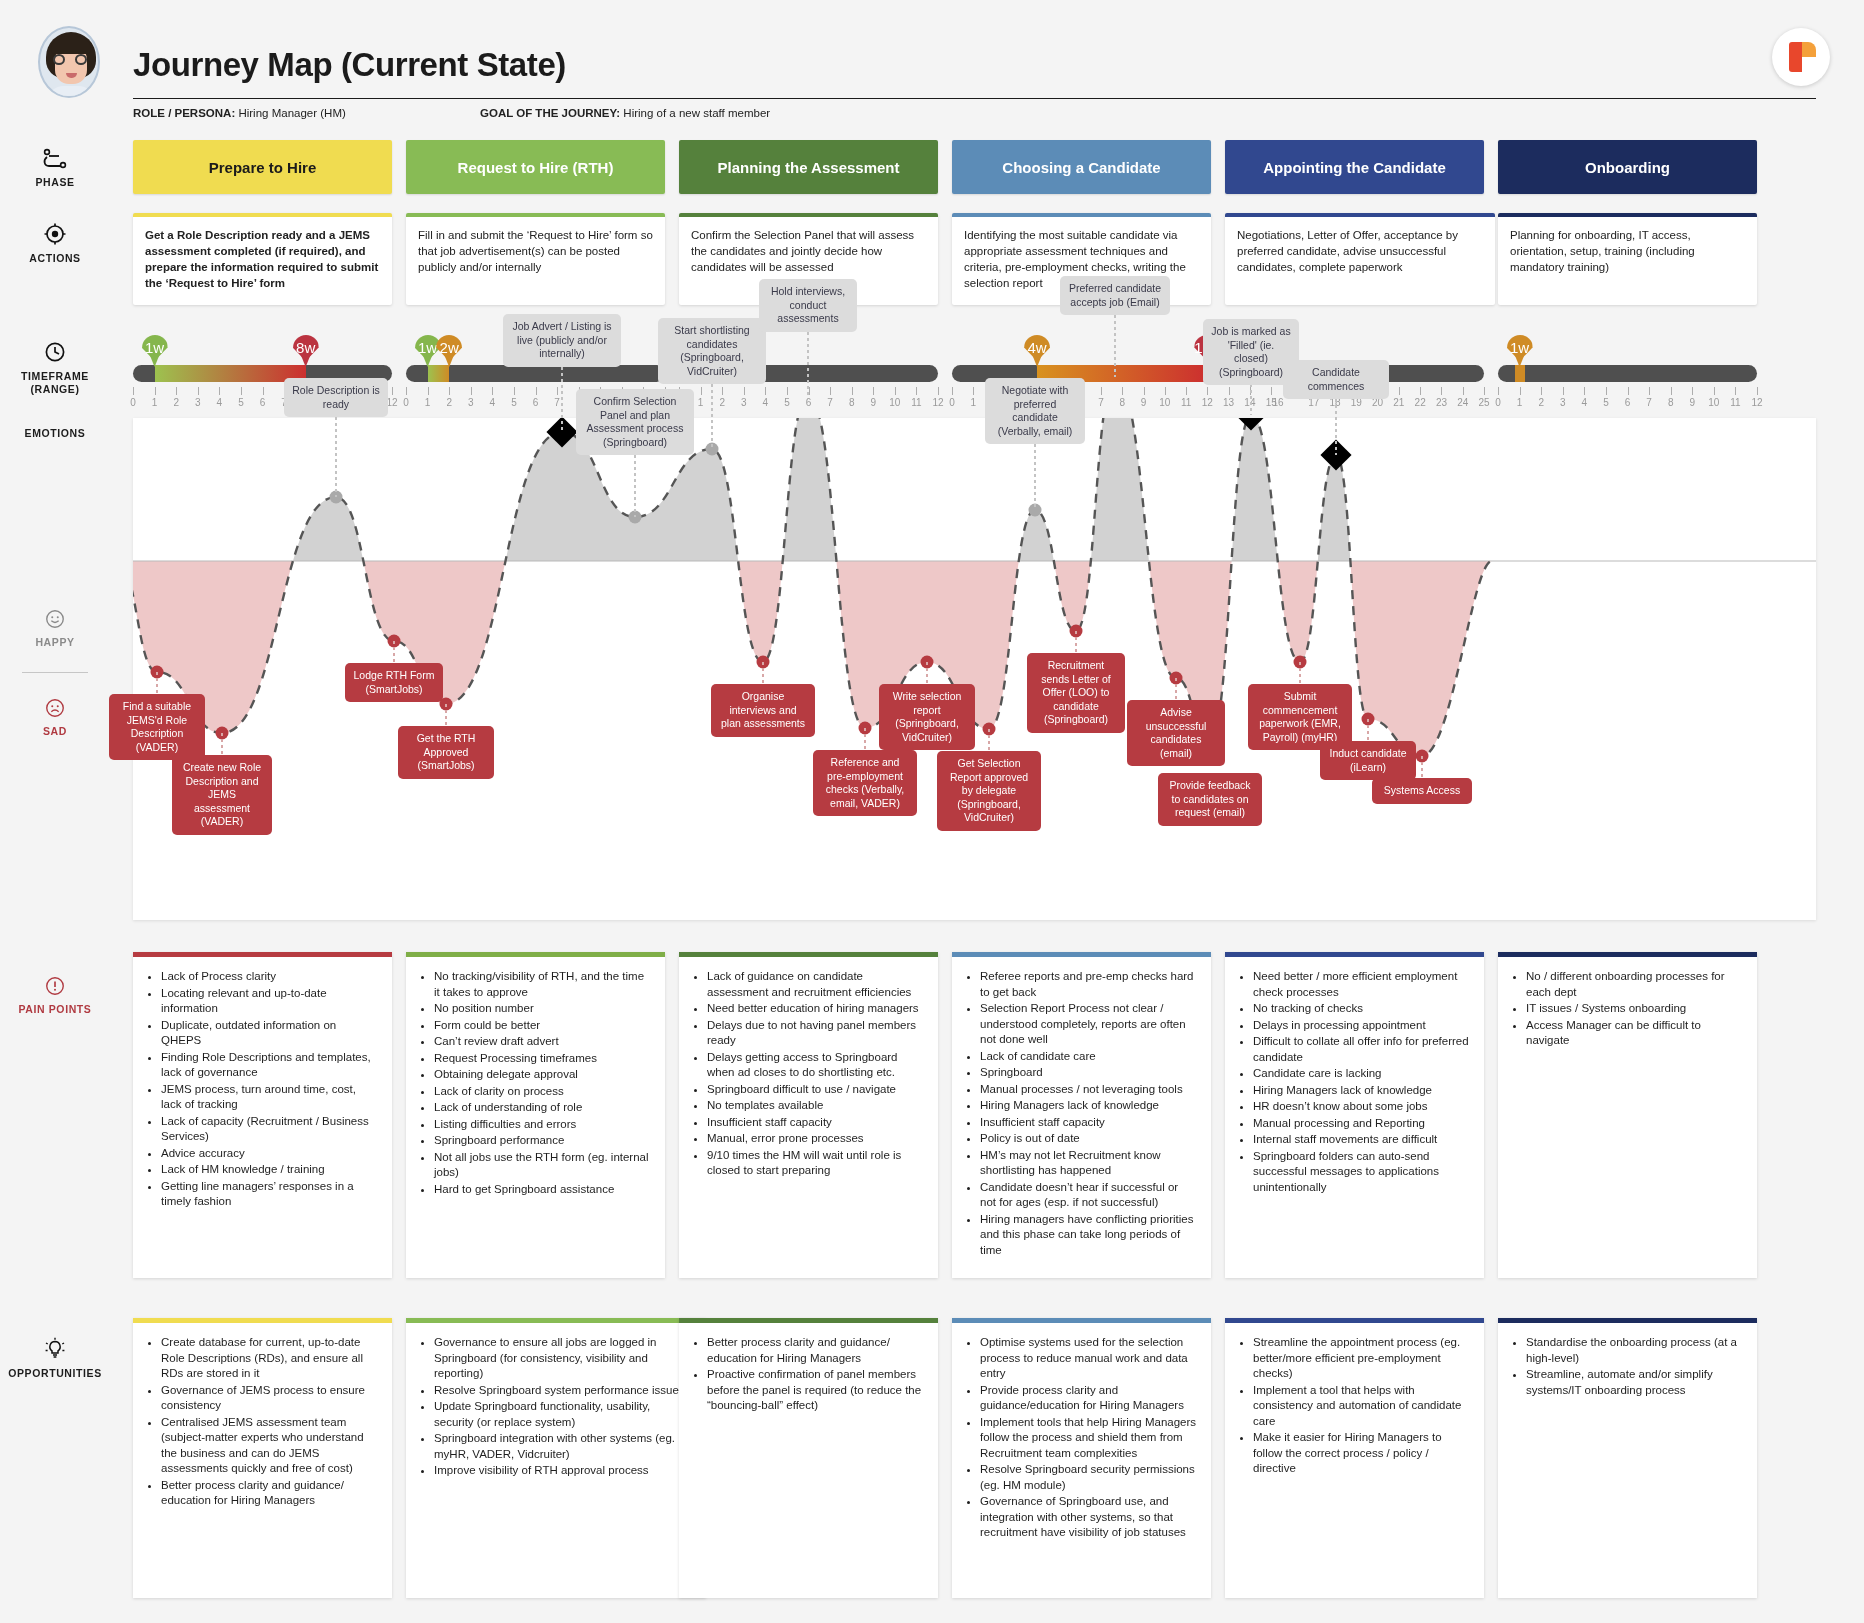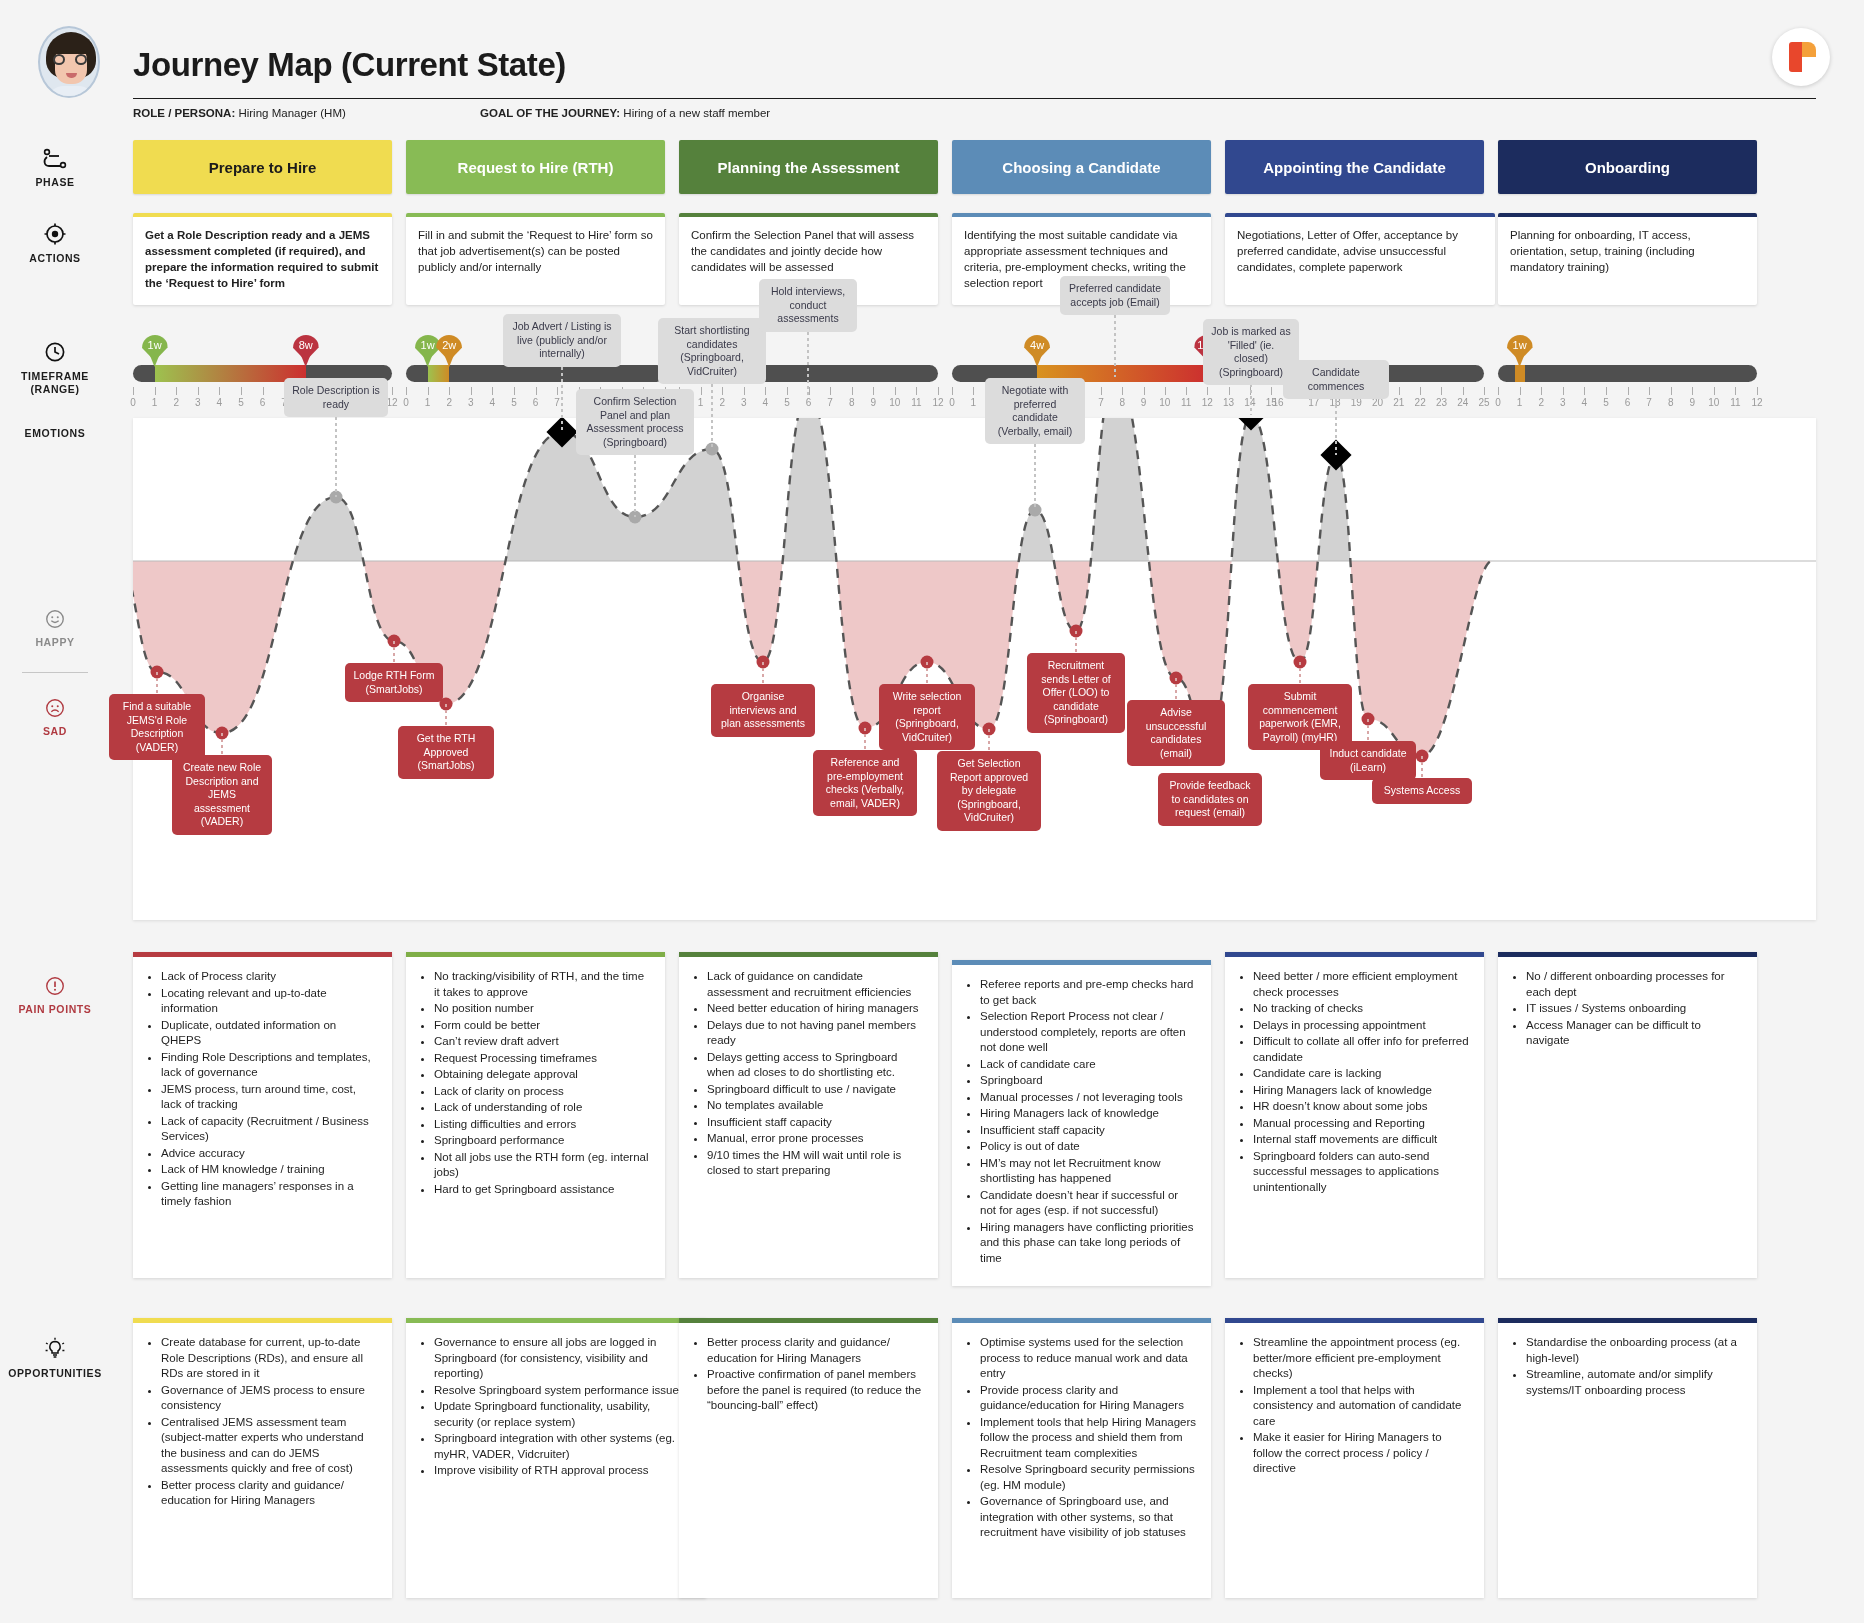--- a/index.html
+++ b/index.html
@@ -123,21 +123,21 @@
     position: absolute; left: 0; top: 0; width: 26px; height: 26px;
     border-radius: 50% 50% 50% 50%;
     clip-path: polygon(50% 100%, 100% 48%, 100% 0, 0 0, 0 48%);
     border-radius: 13px 13px 13px 13px;
   }
   .pin .pin-tip {
     position: absolute; left: 7px; top: 17px; width: 12px; height: 15px;
   }
   .pin .pin-txt {
     position: absolute; left: 0; top: 4px; width: 26px;
-    text-align: center; font-size: 11px; color: #fff; font-weight: normal;
+    text-align: center; font-size: 15px; color: #fff; font-weight: normal;
   }
 
   
   .emo-panel {
     position: absolute; left: 133px; top: 418px;
     width: 1683px; height: 502px;
     background: #ffffff;
     box-shadow: 0 1px 3px rgba(0,0,0,0.10);
   }
   .emo-svg { position: absolute; left: 0; top: 0; }
@@ -701,21 +701,21 @@
           <li>Need better education of hiring managers</li>
           <li>Delays due to not having panel members ready</li>
           <li>Delays getting access to Springboard when ad closes to do shortlisting etc.</li>
           <li>Springboard difficult to use / navigate</li>
           <li>No templates available</li>
           <li>Insufficient staff capacity</li>
           <li>Manual, error prone processes</li>
           <li>9/10 times the HM will wait until role is closed to start preparing</li>
         </ul>
       </div>
-      <div class="list-card" style="left: 952px; width: 259px; top: 952px; height: 326px; border-top-color: rgb(92, 140, 183); margin-top: 8px;">
+      <div class="list-card" style="left: 952px; width: 259px; top: 952px; height: 326px; border-top-color: rgb(92, 140, 183);">
         <ul>
           <li>Referee reports and pre-emp checks hard to get back</li>
           <li>Selection Report Process not clear / understood completely, reports are often not done well</li>
           <li>Lack of candidate care</li>
           <li>Springboard</li>
           <li>Manual processes / not leveraging tools</li>
           <li>Hiring Managers lack of knowledge</li>
           <li>Insufficient staff capacity</li>
           <li>Policy is out of date</li>
           <li>HM’s may not let Recruitment know shortlisting has happened</li>

